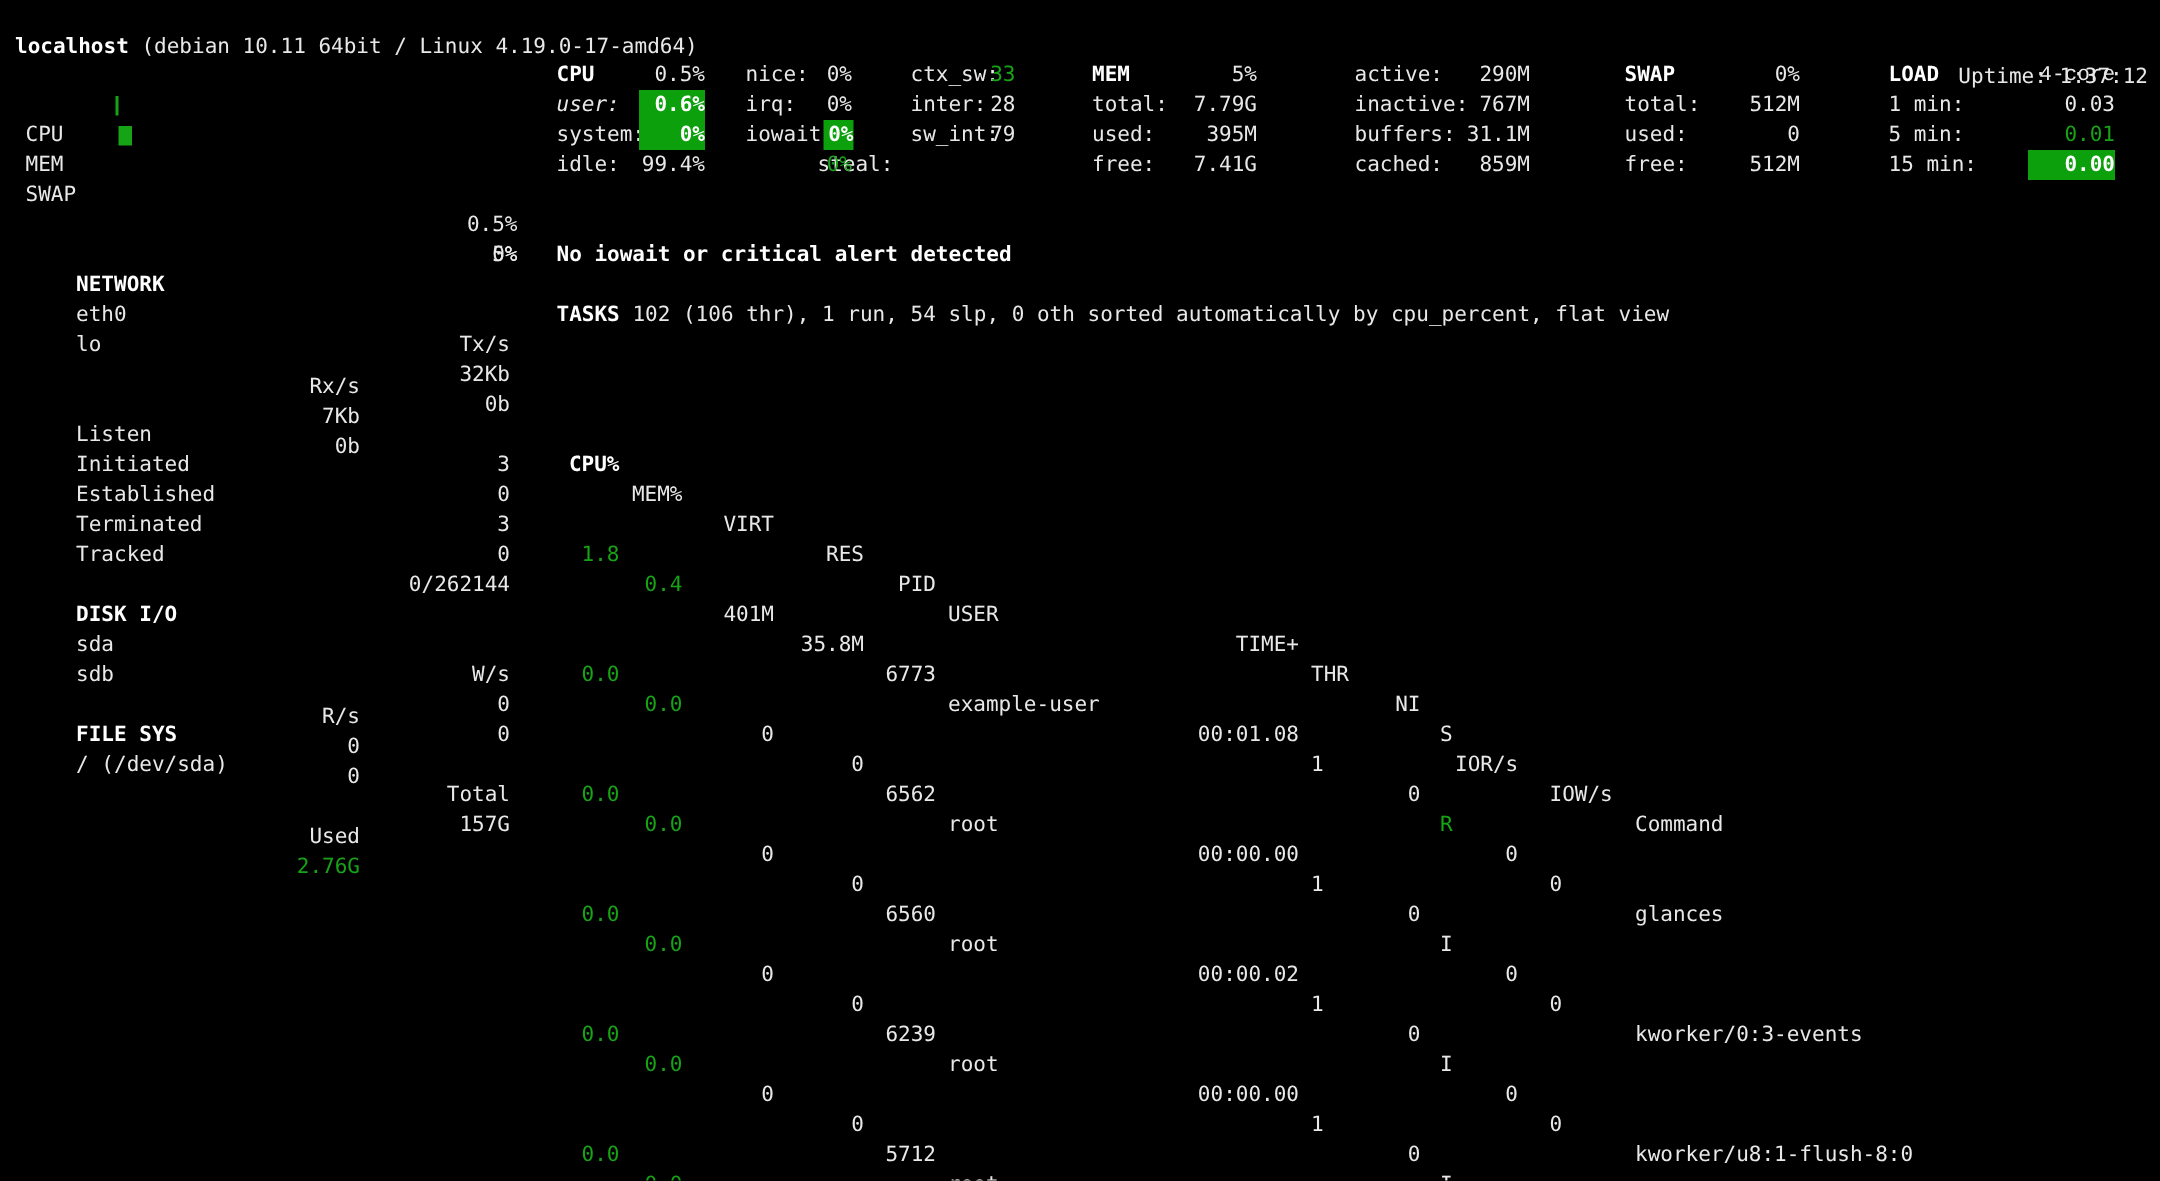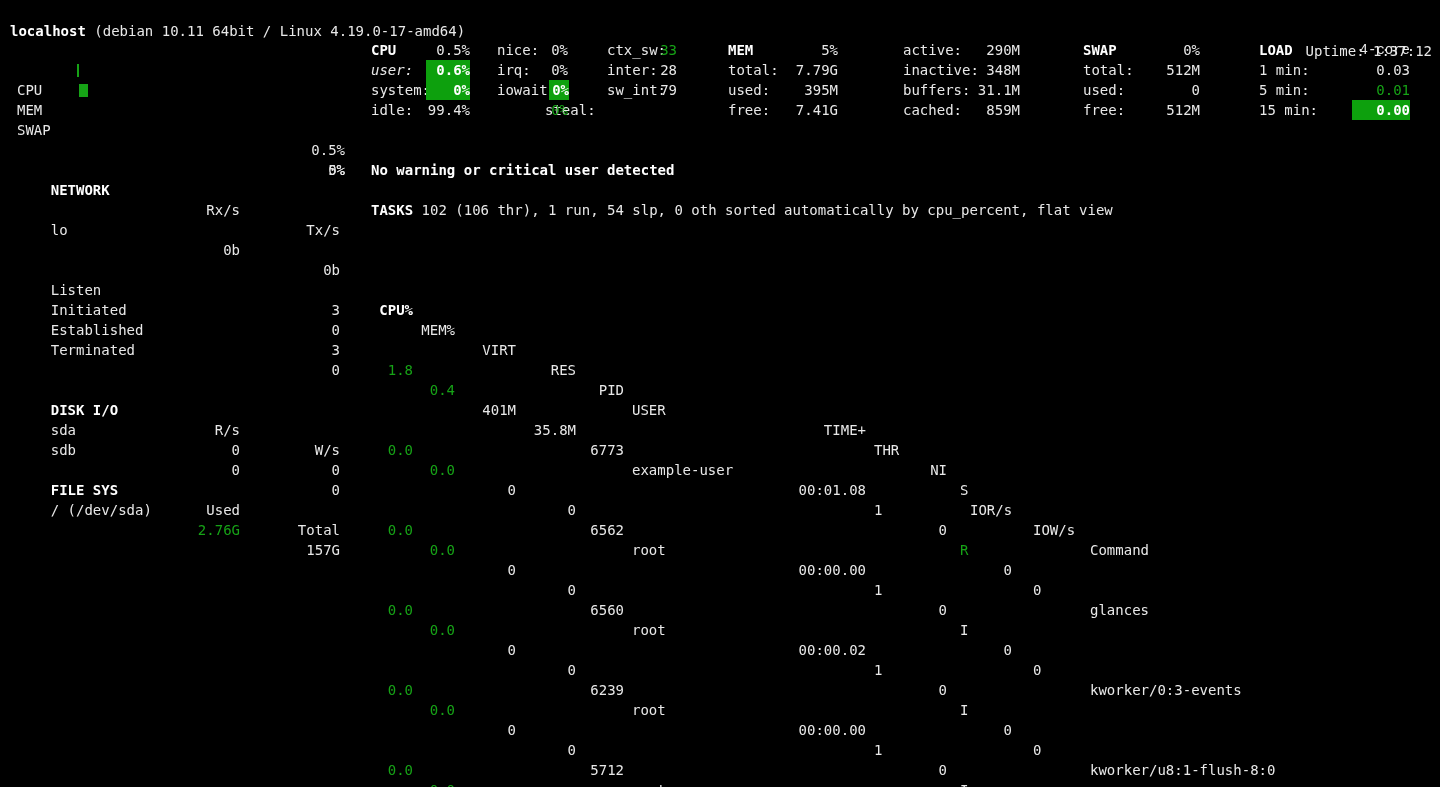--- a/index.html
+++ b/index.html
@@ -16,21 +16,21 @@
   }
   .abs{position:absolute;}
   .b{font-weight:bold;color:var(--bold);}
   .green{color:var(--green);}
   .chip{background:var(--green-bg);color:var(--bold);font-weight:bold;}
   .tr{text-align:right;}
   .cell{position:absolute;display:block;height:20px;}
   .line{position:absolute;left:0;right:0;height:20px;}
   .qlbar{position:absolute;top:4px;height:13px;background:var(--green);}
   
-  .lv2{position:absolute;left:100px;width:123px;text-align:right;}
+  .lv2{position:absolute;left:100px;width:123px;text-align:right;margin-top:48px;}
   .lv3{position:absolute;left:200px;width:123px;text-align:right;}
   
   .pc{position:absolute;height:20px;display:block;}
   .pc-cpu{left:379px;width:34px;text-align:right;}
   .pc-mem{left:421px;width:34px;text-align:right;}
   .pc-virt{left:458px;width:58px;text-align:right;}
   .pc-res{left:520px;width:56px;text-align:right;}
   .pc-pid{left:580px;width:44px;text-align:right;}
   .pc-user{left:632px;}
   .pc-time{left:772px;width:94px;text-align:right;}
@@ -104,21 +104,21 @@
   <span class="cell" style="left:728px;top:20px;">total:</span>
   <span class="cell tr" style="left:758px;top:20px;width:80px;">7.79G</span>
   <span class="cell" style="left:728px;top:40px;">used:</span>
   <span class="cell tr" style="left:758px;top:40px;width:80px;">395M</span>
   <span class="cell" style="left:728px;top:60px;">free:</span>
   <span class="cell tr" style="left:758px;top:60px;width:80px;">7.41G</span>
   
   <span class="cell" style="left:903px;top:0;">active:</span>
   <span class="cell tr" style="left:940px;top:0;width:80px;">290M</span>
   <span class="cell" style="left:903px;top:20px;">inactive:</span>
-  <span class="cell tr" style="left:940px;top:20px;width:80px;">348M</span>
+  <span class="cell tr" style="left:940px;top:20px;width:80px;">767M</span>
   <span class="cell" style="left:903px;top:40px;">buffers:</span>
   <span class="cell tr" style="left:940px;top:40px;width:80px;">31.1M</span>
   <span class="cell" style="left:903px;top:60px;">cached:</span>
   <span class="cell tr" style="left:940px;top:60px;width:80px;">859M</span>
   
   <span class="cell b" style="left:1083px;top:0;">SWAP</span>
   <span class="cell tr" style="left:1120px;top:0;width:80px;">0%</span>
   <span class="cell" style="left:1083px;top:20px;">total:</span>
   <span class="cell tr" style="left:1120px;top:20px;width:80px;">512M</span>
   <span class="cell" style="left:1083px;top:40px;">used:</span>
@@ -136,20 +136,25 @@
   <span class="cell tr chip" style="left:1352px;top:60px;width:58px;">0.00</span>
 </div>
 
 
 <div class="abs" style="left:17px;top:160px;width:328px;height:360px;">
   <div class="line" style="top:0;">
     <span class="b">NETWORK</span>
     <span class="lv2">Rx/s</span>
     <span class="lv3">Tx/s</span>
   </div>
+  <div class="line" style="top:20px;">
+    <span>eth0</span>
+    <span class="lv2">7Kb</span>
+    <span class="lv3">32Kb</span>
+  </div>
   <div class="line" style="top:40px;">
     <span>lo</span>
     <span class="lv2">0b</span>
     <span class="lv3">0b</span>
   </div>
   <div class="line" style="top:100px;">
     <span>Listen</span>
     <span class="lv3">3</span>
   </div>
   <div class="line" style="top:120px;">
@@ -157,20 +162,24 @@
     <span class="lv3">0</span>
   </div>
   <div class="line" style="top:140px;">
     <span>Established</span>
     <span class="lv3">3</span>
   </div>
   <div class="line" style="top:160px;">
     <span>Terminated</span>
     <span class="lv3">0</span>
   </div>
+  <div class="line" style="top:180px;">
+    <span>Tracked</span>
+    <span class="lv3">0/262144</span>
+  </div>
   <div class="line" style="top:220px;">
     <span class="b">DISK I/O</span>
     <span class="lv2">R/s</span>
     <span class="lv3">W/s</span>
   </div>
   <div class="line" style="top:240px;">
     <span>sda</span>
     <span class="lv2">0</span>
     <span class="lv3">0</span>
   </div>
@@ -185,21 +194,21 @@
     <span class="lv3">Total</span>
   </div>
   <div class="line" style="top:320px;">
     <span>/ (/dev/sda)</span>
     <span class="lv2 green">2.76G</span>
     <span class="lv3">157G</span>
   </div>
 </div>
 
 
-<div class="abs b" style="left:371px;top:160px;">No warning or critical user detected</div>
+<div class="abs b" style="left:371px;top:160px;">No iowait or critical alert detected</div>
 <div class="abs" style="left:371px;top:200px;"><span class="b">TASKS</span><span> 102 (106 thr), 1 run, 54 slp, 0 oth sorted automatically by cpu_percent, flat view</span></div>
 
 
 <div class="line" style="top:260px;">
   <span class="pc pc-cpu b">CPU%</span>
   <span class="pc pc-mem">MEM%</span>
   <span class="pc pc-virt">VIRT</span>
   <span class="pc pc-res">RES</span>
   <span class="pc pc-pid">PID</span>
   <span class="pc pc-user">USER</span>

